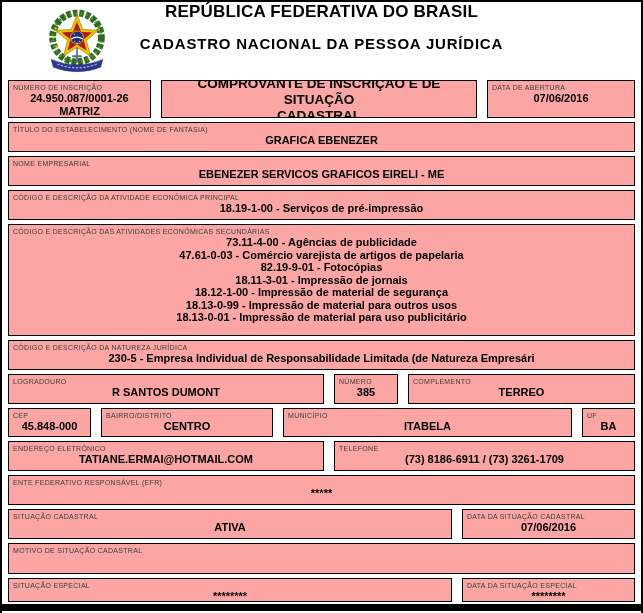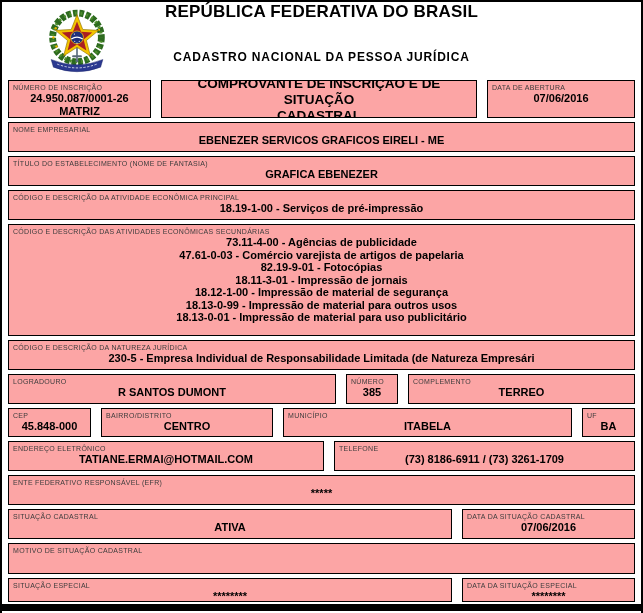--- a/index.html
+++ b/index.html
@@ -14,21 +14,21 @@
     border: 2px solid #000;
     border-bottom: none;
     margin: 0 auto;
     overflow: hidden;
   }
 
   .header { position: relative; height: 74px; }
   .emblem { position: absolute; left: 36px; top: 5px; width: 78px; height: 67px; }
   .titles { text-align: center; }
   .doc-title { font-size: 17px; font-weight: bold; letter-spacing: 0.2px; color: #000; }
-  .doc-subtitle { font-size: 12px; font-weight: bold; letter-spacing: 0.8px; color: #000; margin-top: 28px; }
+  .doc-subtitle { font-size: 15px; font-weight: bold; letter-spacing: 0.8px; color: #000; margin-top: 13px; }
 
   .content { margin: 4px 6px 0 6px; display: flex; flex-direction: column; gap: 4px; }
   .row { display: flex; gap: 10px; }
 
   .box {
     border: 1px solid #000;
     background: #fca5a5;
     padding: 2px 4px 1px 4px;
     overflow: hidden;
   }
@@ -116,29 +116,29 @@
         <span class="big">CADASTRAL</span>
       </div>
       <div class="box h38" style="width:148px">
         <div class="lbl">DATA DE ABERTURA</div>
         <div class="val">07/06/2016</div>
       </div>
     </div>
 
     <div class="row">
       <div class="box h30 flex1">
+        <div class="lbl">TÍTULO DO ESTABELECIMENTO (NOME DE FANTASIA)</div>
+        <div class="val">GRAFICA EBENEZER</div>
+      </div>
+    </div>
+
+    <div class="row">
+      <div class="box h30 flex1">
         <div class="lbl">NOME EMPRESARIAL</div>
         <div class="val">EBENEZER SERVICOS GRAFICOS EIRELI - ME</div>
-      </div>
-    </div>
-
-    <div class="row">
-      <div class="box h30 flex1">
-        <div class="lbl">TÍTULO DO ESTABELECIMENTO (NOME DE FANTASIA)</div>
-        <div class="val">GRAFICA EBENEZER</div>
       </div>
     </div>
 
     <div class="row">
       <div class="box h30 flex1">
         <div class="lbl">CÓDIGO E DESCRIÇÃO DA ATIVIDADE ECONÔMICA PRINCIPAL</div>
         <div class="val">18.19-1-00 - Serviços de pré-impressão</div>
       </div>
     </div>
 
@@ -160,21 +160,21 @@
         <div class="lbl">CÓDIGO E DESCRIÇÃO DA NATUREZA JURÍDICA</div>
         <div class="val">230-5 - Empresa Individual de Responsabilidade Limitada (de Natureza Empresári</div>
       </div>
     </div>
 
     <div class="row">
       <div class="box h30 flex1">
         <div class="lbl">LOGRADOURO</div>
         <div class="val">R SANTOS DUMONT</div>
       </div>
-      <div class="box h30" style="width:52px">
+      <div class="box h30" style="width:64px">
         <div class="lbl">NÚMERO</div>
         <div class="val">385</div>
       </div>
       <div class="box h30" style="width:227px">
         <div class="lbl">COMPLEMENTO</div>
         <div class="val">TERREO</div>
       </div>
     </div>
 
     <div class="row">

